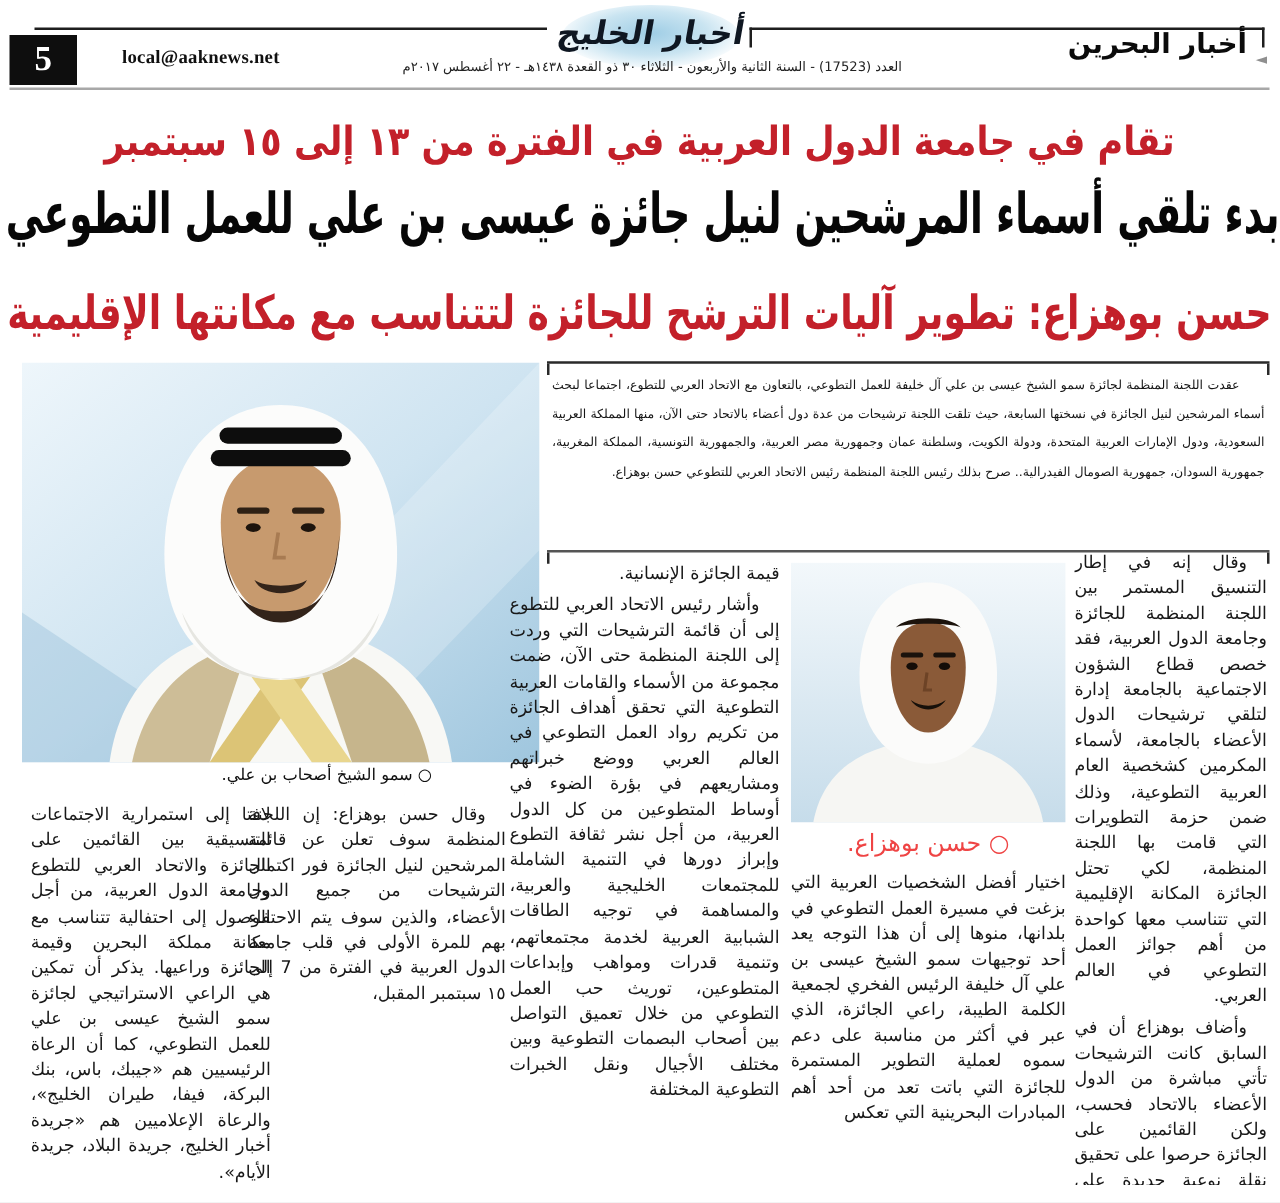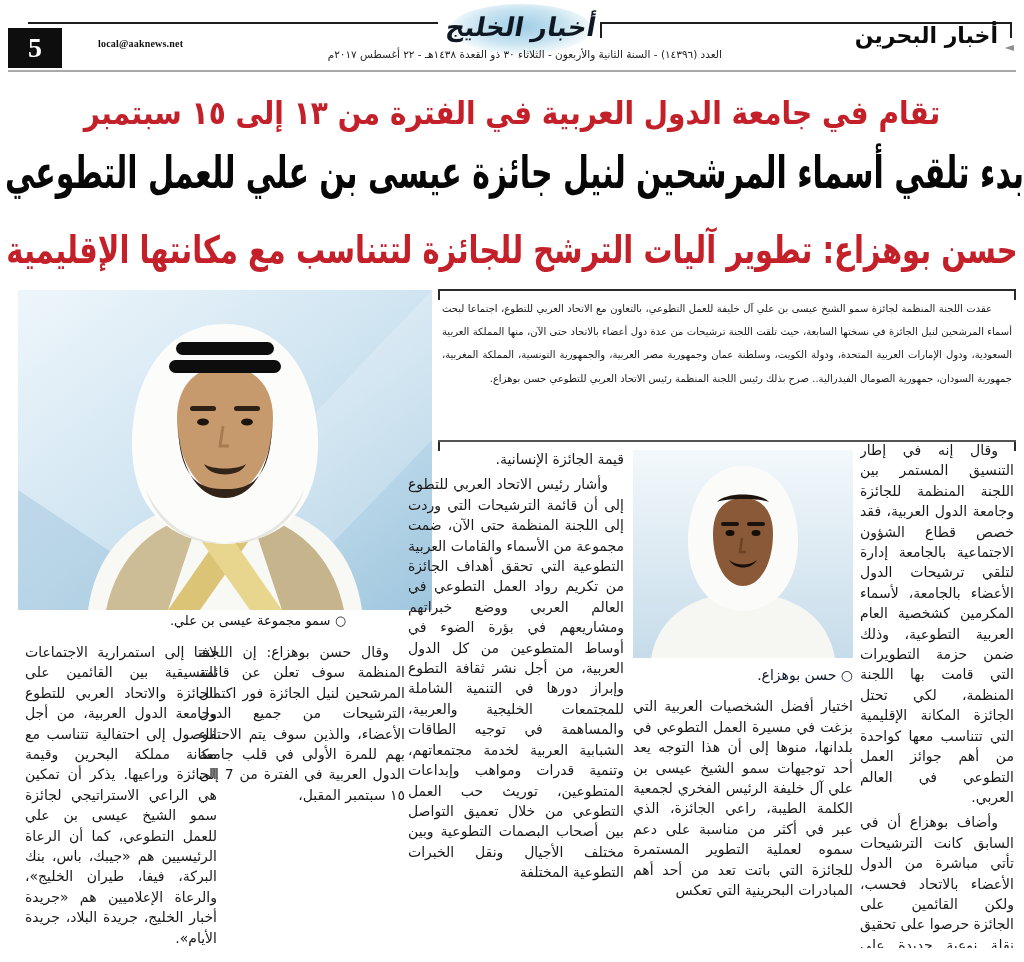--- a/index.html
+++ b/index.html
@@ -14,21 +14,21 @@
   .tick{position:absolute;width:2px;height:16px;background:#1e1e1e;}
   .tick.t1{top:22px;left:600px;}
   .tick.t2{top:22px;left:1010px;}
   .pagenum-box{
     position:absolute;top:28px;left:8px;width:54px;height:40px;background:#0e0e0e;color:#fff;
     display:flex;align-items:center;justify-content:center;
     font-family:"Liberation Serif",serif;font-size:28px;font-weight:700;
   }
   .email{
     position:absolute;top:38px;left:98px;direction:ltr;color:#101010;
-    font-family:"Liberation Serif",serif;font-weight:700;font-size:10px;letter-spacing:.2px;
+    font-family:"Liberation Serif",serif;font-weight:700;font-size:15px;letter-spacing:.2px;
     text-decoration:none;
   }
   .logo{position:absolute;top:0;left:436px;width:170px;height:60px;}
   .logo-blob{
     position:absolute;top:4px;left:14px;right:14px;bottom:6px;border-radius:50%;
     background:radial-gradient(ellipse at 50% 45%, #9fcde5 0%, #c9e4f1 45%, rgba(255,255,255,0) 78%);
   }
   .logo-text{
     position:absolute;top:12px;left:0;width:100%;text-align:center;
     font-weight:700;font-size:26px;color:#0f1722;transform:skewX(-10deg);
@@ -70,21 +70,21 @@
   }
   
   .caption-main{text-align:right;padding-left:0;padding-right:86px;}
   
   .col{position:absolute;font-size:14px;line-height:20.4px;text-align:justify;overflow:hidden;color:#181818;}
   .col p{margin:0 0 5px;}
   .col p.ind{text-indent:16px;}
   .col1{top:440px;left:860px;width:154px;height:508px;}
   .col2{top:450px;left:633px;width:220px;height:510px;}
   .photo2{width:220px;height:208px;}
-  .caption2{font-size:14px;color:#0f172a;margin:7px 0 11px;}
+  .caption2{text-align:center;font-size:19px;color:#ef4444;margin:7px 0 11px;}
   .col3{top:449px;left:408px;width:216px;height:511px;}
   .col4{top:642px;left:199px;width:206px;height:318px;}
   .col5{top:642px;left:5px;width:192px;height:318px;margin-left:20px;}
 </style>
 </head>
 <body>
 
 <div class="page">
 
   <div class="rule-top-left"></div>
@@ -99,21 +99,21 @@
   <a class="email" href="#">local@aaknews.net</a>
 
   <div class="logo">
     <span class="logo-blob"></span>
     <span class="logo-text">أخبار الخليج</span>
   </div>
 
   <div class="section-title">أخبار البحرين</div>
   <div class="section-marker">◄</div>
 
-  <div class="edition">العدد (١٤٣٩٦) - السنة الثانية والأربعون - الثلاثاء ٣٠ ذو القعدة ١٤٣٨هـ - ٢٢ أغسطس ٢٠١٧م</div>
+  <div class="edition">العدد (17523) - السنة الثانية والأربعون - الثلاثاء ٣٠ ذو القعدة ١٤٣٨هـ - ٢٢ أغسطس ٢٠١٧م</div>
 
   <div class="header-rule"></div>
 
   <div class="kicker">تقام في جامعة الدول العربية في الفترة من ١٣ إلى ١٥ سبتمبر</div>
   <div class="headline">بدء تلقي أسماء المرشحين لنيل جائزة عيسى بن علي للعمل التطوعي لهذا العام</div>
   <div class="subhead">حسن بوهزاع: تطوير آليات الترشح للجائزة لتتناسب مع مكانتها الإقليمية</div>
 
   <div class="lead-rule rt"></div>
   <div class="lead">
     <p>عقدت اللجنة المنظمة لجائزة سمو الشيخ عيسى بن علي آل خليفة للعمل التطوعي، بالتعاون مع الاتحاد العربي للتطوع، اجتماعا لبحث أسماء المرشحين لنيل الجائزة في نسختها السابعة، حيث تلقت اللجنة ترشيحات من عدة دول أعضاء بالاتحاد حتى الآن، منها المملكة العربية السعودية، ودول الإمارات العربية المتحدة، ودولة الكويت، وسلطنة عمان وجمهورية مصر العربية، والجمهورية التونسية، المملكة المغربية، جمهورية السودان، جمهورية الصومال الفيدرالية.. صرح بذلك رئيس اللجنة المنظمة رئيس الاتحاد العربي للتطوعي حسن بوهزاع.</p>
@@ -146,21 +146,21 @@
       <path d="M186,174 C194,180 220,180 228,174 C222,188 192,188 186,174 Z" fill="#33241a"></path>
       <rect x="172" y="116" width="26" height="5" rx="2.5" fill="#2e2014"></rect>
       <rect x="216" y="116" width="26" height="5" rx="2.5" fill="#2e2014"></rect>
       <ellipse cx="185" cy="132" rx="6" ry="3.5" fill="#1d140d"></ellipse>
       <ellipse cx="229" cy="132" rx="6" ry="3.5" fill="#1d140d"></ellipse>
       <path d="M205,136 L202,156 L211,156" stroke="#a87b52" stroke-width="3" fill="none"></path>
       <rect x="158" y="52" width="98" height="13" rx="6.5" fill="#0d0d0d"></rect>
       <rect x="151" y="70" width="112" height="13" rx="6.5" fill="#0d0d0d"></rect>
     </svg>
   </div>
-  <div class="caption-main">○ سمو مجموعة عيسى بن علي.</div>
+  <div class="caption-main">○ سمو الشيخ أصحاب بن علي.</div>
 
   <div class="col col1">
     <p class="ind">وقال إنه في إطار التنسيق المستمر بين اللجنة المنظمة للجائزة وجامعة الدول العربية، فقد خصص قطاع الشؤون الاجتماعية بالجامعة إدارة لتلقي ترشيحات الدول الأعضاء بالجامعة، لأسماء المكرمين كشخصية العام العربية التطوعية، وذلك ضمن حزمة التطويرات التي قامت بها اللجنة المنظمة، لكي تحتل الجائزة المكانة الإقليمية التي تتناسب معها كواحدة من أهم جوائز العمل التطوعي في العالم العربي.</p>
     <p class="ind">وأضاف بوهزاع أن في السابق كانت الترشيحات تأتي مباشرة من الدول الأعضاء بالاتحاد فحسب، ولكن القائمين على الجائزة حرصوا على تحقيق نقلة نوعية جديدة على مستوى الترشيحات، من خلال تأصيل التعاون مع جامعة الدول العربية والاتحاد العربي للتطوع، من أجل</p>
   </div>
 
   <div class="col col2">
     <div class="photo2">
       <svg viewBox="0 0 220 208" preserveAspectRatio="none">
         <defs>

